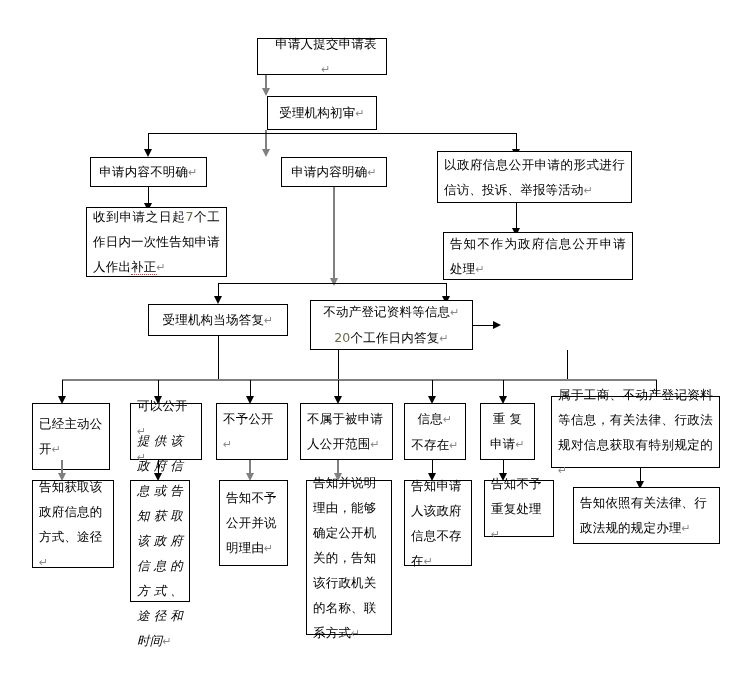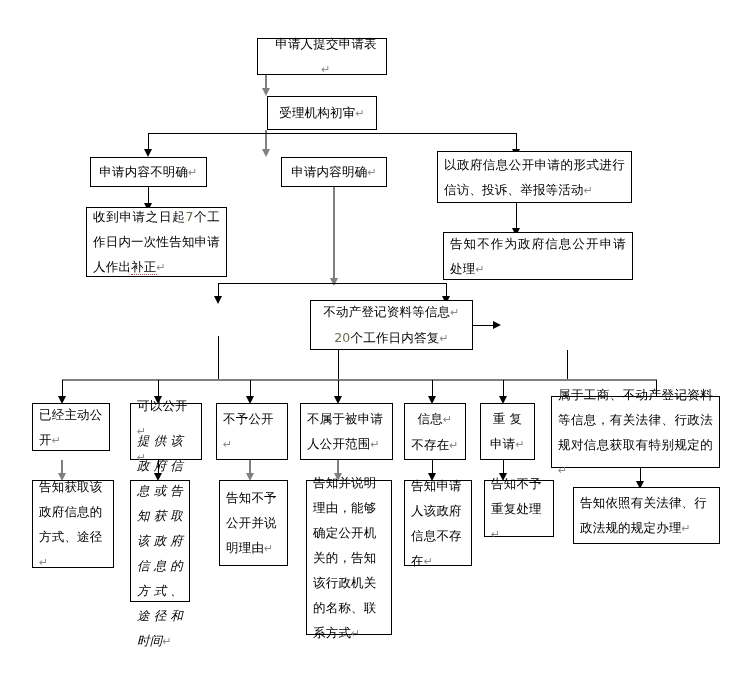--- a/index.html
+++ b/index.html
@@ -79,20 +79,23 @@
   <div class="box just" style="left:443px;top:232px;width:190px;height:48px;">
     <span class="txt"><span>告知不作为政府信息公开申请处理</span><span class="ret">↵</span></span>
   </div>
 
   <div class="hline" style="left:218px;top:283px;width:228px;"></div>
   <div class="vline" style="left:218px;top:283px;height:14px;"></div>
   <div class="vline" style="left:446px;top:283px;height:14px;"></div>
   <div class="arrow-d" style="left:214px;top:296px;"></div>
   <div class="arrow-d" style="left:442px;top:296px;"></div>
 
+  <div class="box center" style="left:148px;top:304px;width:140px;height:32px;">
+    <span class="txt"><span>受理机构当场答复</span><span class="ret">↵</span></span>
+  </div>
 
   <div class="box center" style="left:310px;top:300px;width:163px;height:50px;">
     <span class="txt"><span>不动产登记资料等信息</span><span class="ret">↵</span>
 <span class="num">20</span>个工作日内答复<span class="ret">↵</span></span>
   </div>
 
 
   <div class="hline" style="left:473px;top:325px;width:21px;"></div>
   <div class="arrow-r" style="left:493px;top:320.5px;"></div>
 
@@ -111,21 +114,21 @@
   <div class="vline" style="left:656px;top:380px;height:17px;"></div>
 
   <div class="arrow-d" style="left:58px;top:396px;"></div>
   <div class="arrow-d" style="left:154px;top:396px;"></div>
   <div class="arrow-d" style="left:246px;top:396px;"></div>
   <div class="arrow-d" style="left:334px;top:396px;"></div>
   <div class="arrow-d" style="left:428px;top:396px;"></div>
   <div class="arrow-d" style="left:499px;top:396px;"></div>
   <div class="arrow-d" style="left:652px;top:396px;"></div>
 
-  <div class="box" style="left:32px;top:403px;width:78px;height:48px;">
+  <div class="box" style="left:32px;top:403px;width:78px;height:67px;">
     <span class="txt"><span>已经主动公开</span><span class="ret">↵</span></span>
   </div>
 
   <div class="box" style="left:130px;top:403px;width:72px;height:57px;">
     <span class="txt"><span>可以公开</span><span class="ret">↵</span>
 <span class="ret">↵</span></span>
   </div>
 
   <div class="box" style="left:216px;top:403px;width:72px;height:57px;">
     <span class="txt"><span>不予公开</span><span class="ret">↵</span></span>

